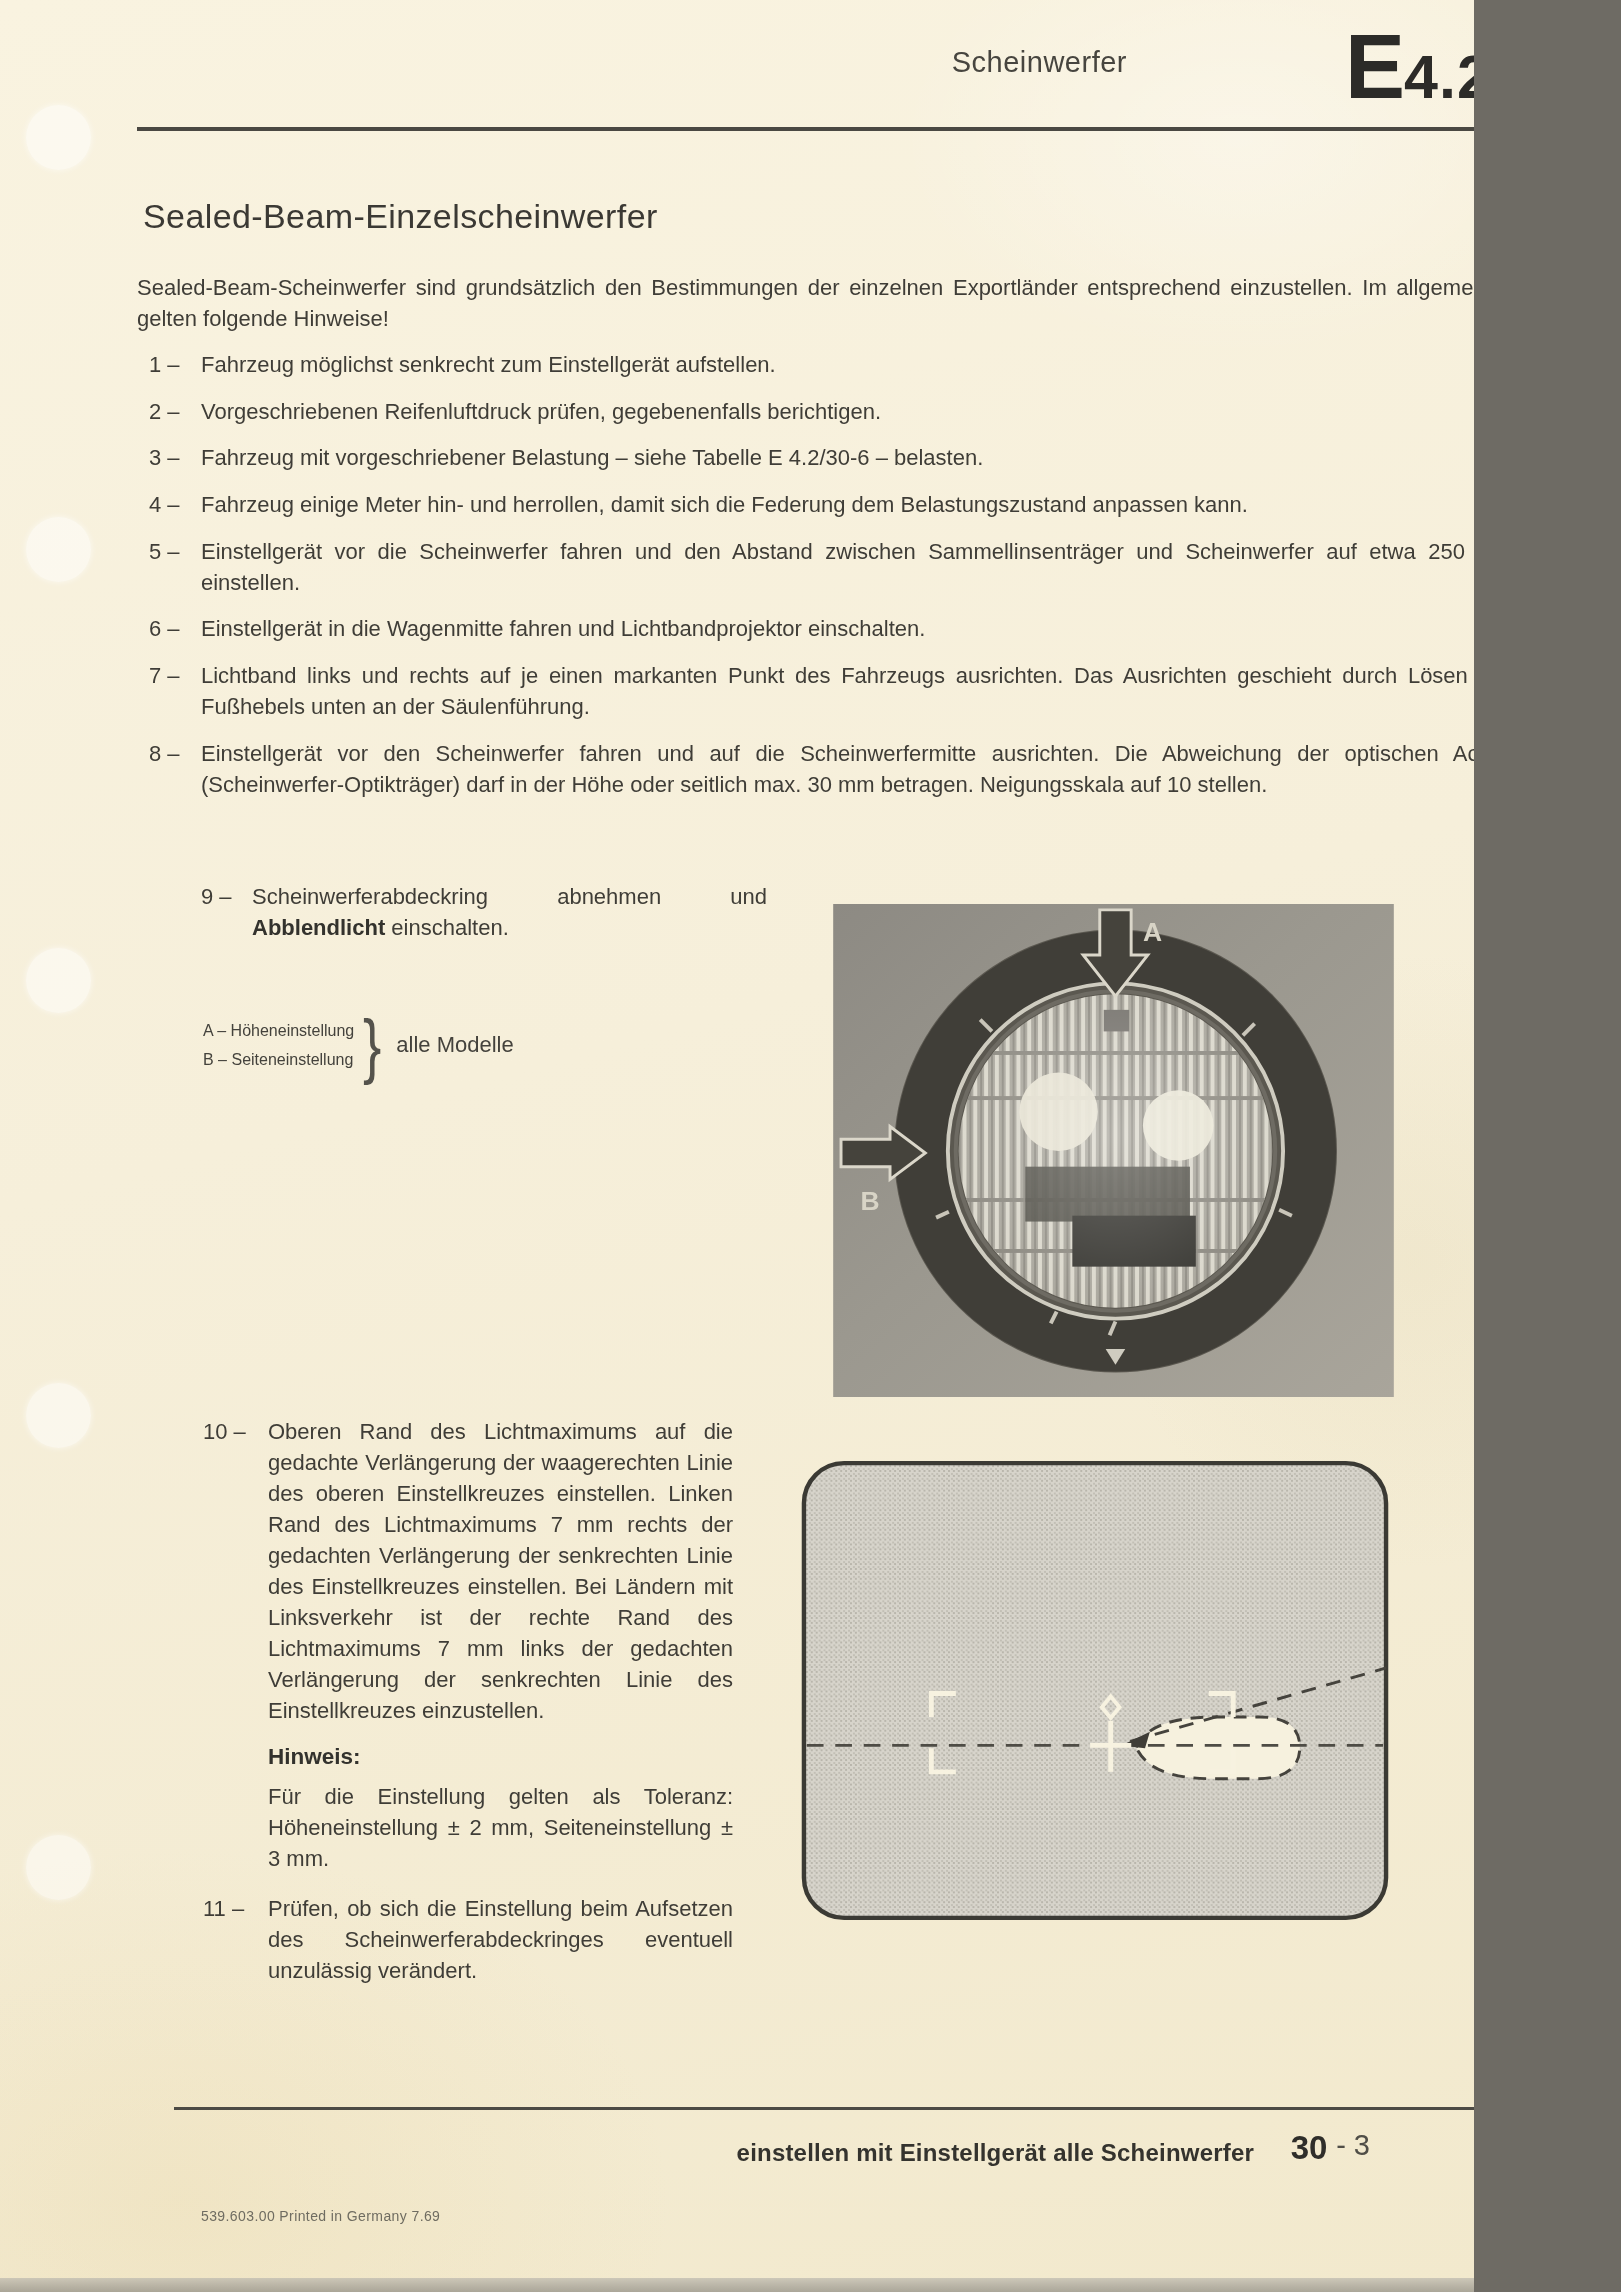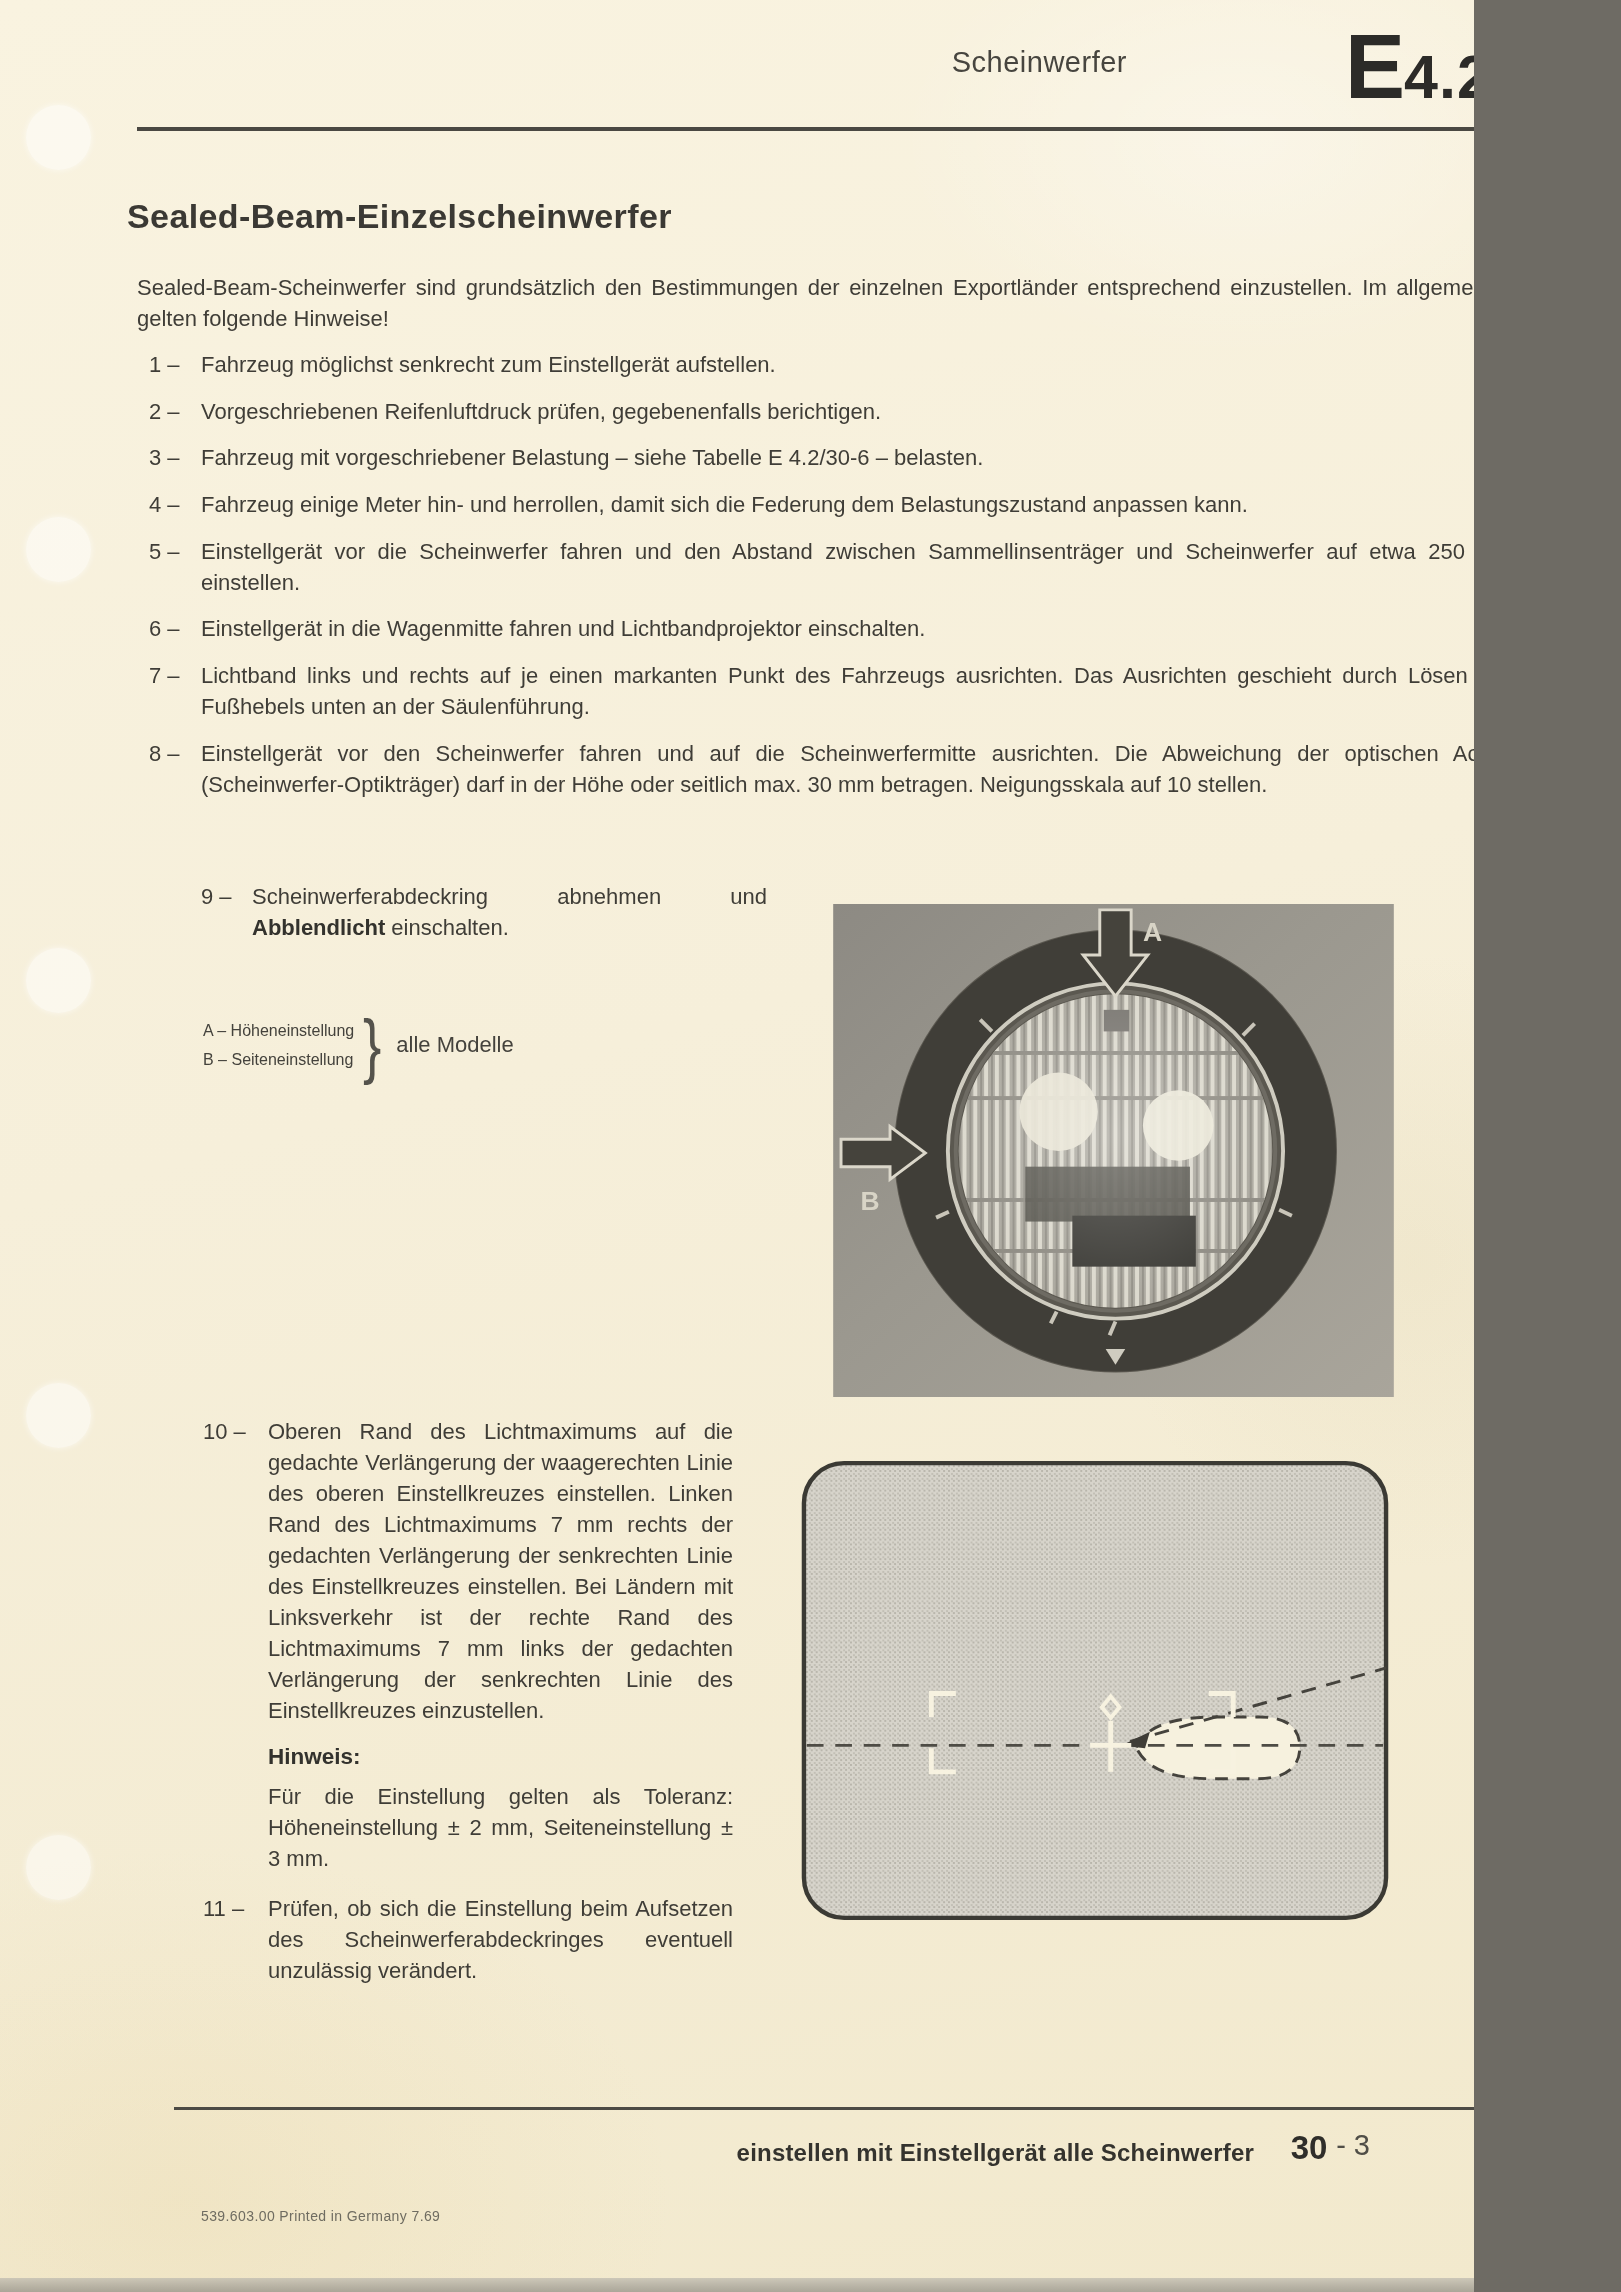--- a/index.html
+++ b/index.html
@@ -16,21 +16,21 @@
     background:rgba(255,255,255,.5); box-shadow:0 0 5.9px rgba(255,255,255,.6);}
   .bottom-edge{position:absolute; left:0; bottom:0; width:100%; height:14.7px;
     background:linear-gradient(#c0bcb1,#8f8c84); opacity:.75;}
 
   .hdr-label{position:absolute; top:46px; right:347px; font-size:29px; color:#47453f; letter-spacing:0.5px;}
   .hdr-code{position:absolute; top:21.6px; left:1345px; display:flex; align-items:baseline; color:#2c2b28;}
   .hdr-code .letter{font-size:90px; font-weight:bold; line-height:1; letter-spacing:-2px;}
   .hdr-code .number{font-size:61px; font-weight:bold; line-height:1; margin-left:1px; letter-spacing:1px;}
   .rule-top{position:absolute; left:137px; top:127px; width:1377px; height:3.9px; background:#4a4842;}
 
-  .title{position:absolute; left:127px; top:197px; font-size:34px; font-weight:700; color:#3b3934; letter-spacing:0.4px;}
+  .title{position:absolute; left:143px; top:197px; font-size:34px; font-weight:400; color:#3b3934; letter-spacing:0.4px;}
 
   .intro{position:absolute; left:137px; top:272px; width:1378px;
     font-size:22px; line-height:31px; text-align:justify;}
 
   .steps{position:absolute; left:149px; top:349px; width:1365px; font-size:22px; line-height:31px;}
   .step{display:flex; margin-bottom:15.7px;}
   .step .num{flex:0 0 52px; white-space:nowrap;}
   .step .txt{flex:1; text-align:justify;}
 
   .step9{position:absolute; left:201px; top:881px; width:566px; font-size:22px; line-height:31px; display:flex;}

